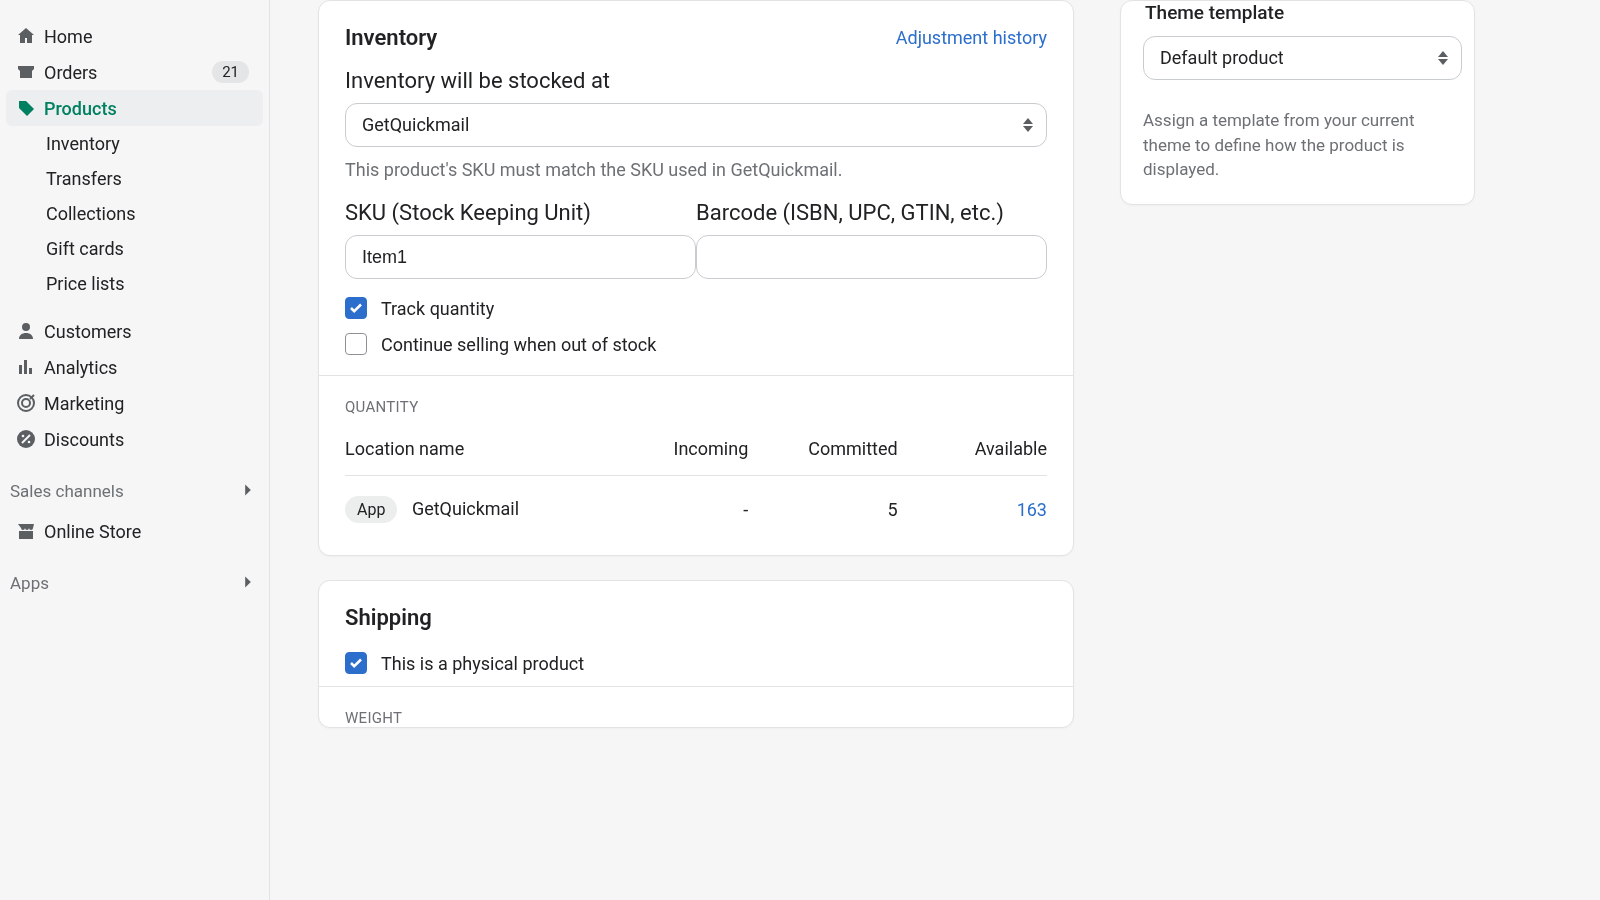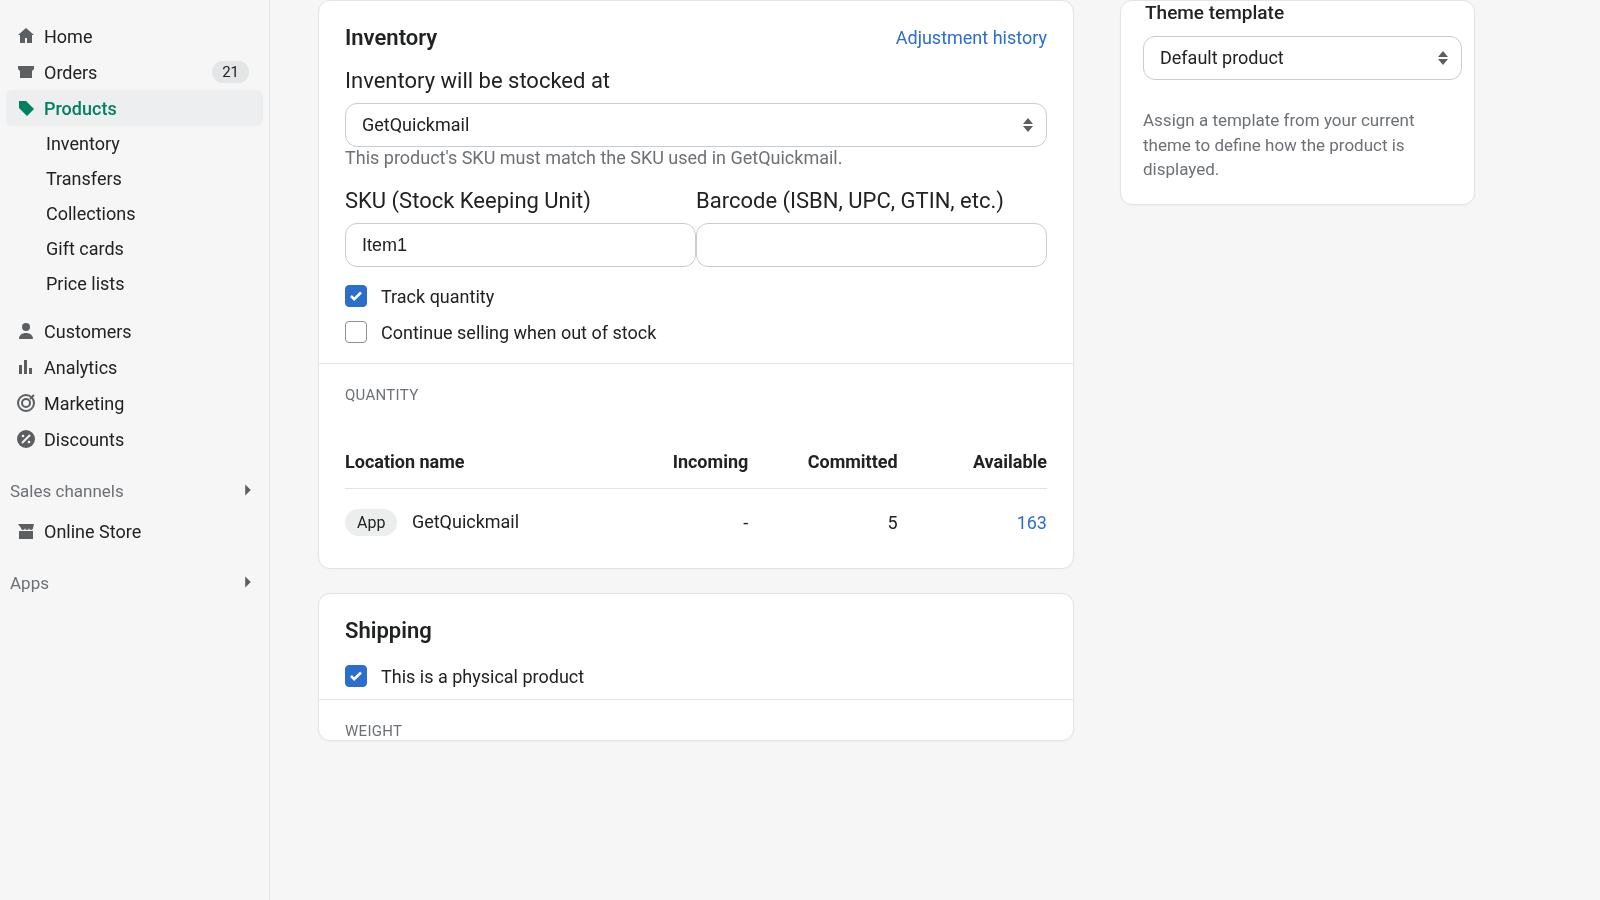--- a/index.html
+++ b/index.html
@@ -102,21 +102,21 @@
     border-radius:12px;
     margin-bottom:24px;
     box-shadow:0 1px 2px rgba(0,0,0,0.03);
   }
   .card-inner { padding:24px 26px 20px 26px; }
   .card-header { display:flex; align-items:center; justify-content:space-between; margin-bottom:18px; }
   .card-title { font-size:22px; font-weight:600; }
   .link { color:var(--link); font-size:18px; cursor:pointer; }
 
   .field-label { font-size:22px; color:var(--text); margin-bottom:10px; }
-  .help-text { font-size:18px; color:var(--muted); margin-bottom:20px; }
+  .help-text { font-size:18px; color:var(--muted); margin-top:12px; margin-bottom:20px; }
 
   .select-wrap { position:relative; }
   .select, .text-input {
     width:100%; height:44px;
     padding:0 16px;
     font-size:18px;
     border:1px solid var(--border);
     border-radius:12px;
     background:#fff;
     color:var(--text);
@@ -152,21 +152,21 @@
     padding:22px 26px 22px 26px;
   }
 
   
   .qty-table { padding:0 26px 26px 26px; }
   .qty-head, .qty-row {
     display:grid; grid-template-columns: 1.7fr 1fr 1fr 1fr;
     align-items:center;
     font-size:18px;
   }
-  .qty-head { padding-bottom:16px; border-bottom:1px solid var(--row-border); font-weight:700;margin-top:25px; }
+  .qty-head { padding-bottom:16px; border-bottom:1px solid var(--row-border); font-weight:400; }
   .qty-row { padding-top:20px; padding-bottom:6px;}
   .txt-right { text-align:right; }
   .chip {
     display:inline-block; background:#eceded; color:#202223;
     border-radius:14px; padding:4px 12px; font-size:16px; margin-right:10px;
   }
   .link-num { color:var(--link); cursor:pointer; }
 
   
   .right {

